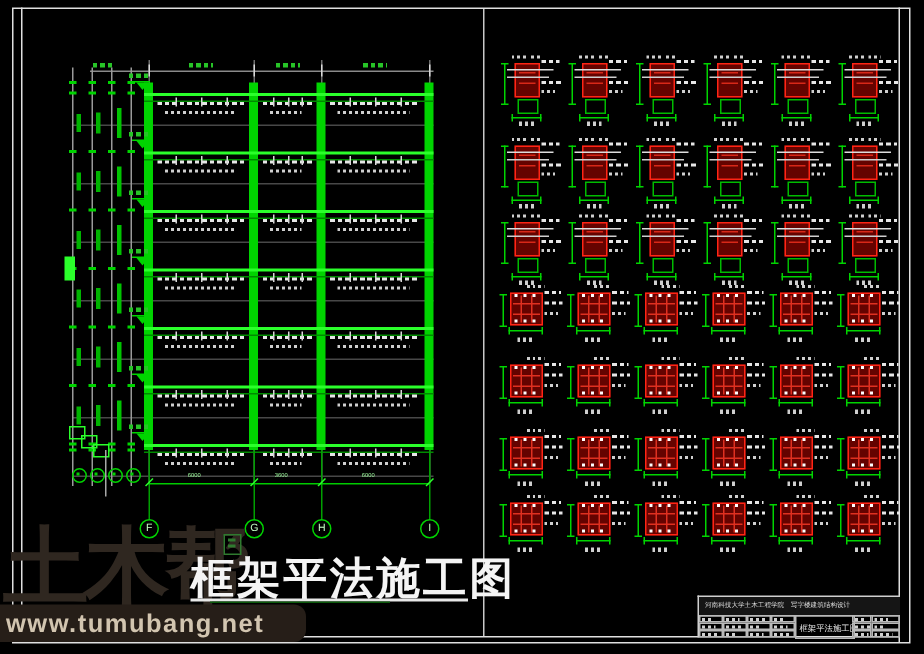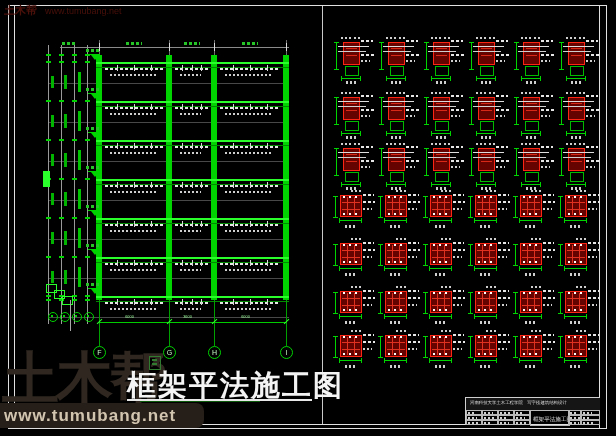--- a/index.html
+++ b/index.html
@@ -23,24 +23,20 @@
 <body>
 
 <div id="canvas">
 
   <div class="abs" style="left:8px;top:5px;width:597px;height:422px;border:1px solid #e0e0e0;"></div>
   <div class="abs" style="left:14px;top:5px;width:1px;height:423px;background:#e0e0e0;"></div>
   <div class="abs" style="left:599px;top:5px;width:1px;height:423px;background:#e0e0e0;"></div>
   <div class="abs" style="left:14px;top:424px;width:586px;height:1px;background:#e0e0e0;"></div>
   <div class="abs" style="left:322px;top:6px;width:1px;height:418px;background:#c9c9c9;"></div>
 
-  <div id="wm-top" class="abs" style="left:4px;top:3px;">
-    <span>土木帮</span>
-    <span class="site">www.tumubang.net</span>
-  </div>
 
   <div id="elevation" class="abs" style="left:0;top:0;width:322px;height:436px;">
       <div class="abs" style="left: 99px; top: 40px; width: 1px; height: 282px; background: rgb(111, 111, 111);"></div>
       <div class="abs" style="left: 169px; top: 40px; width: 1px; height: 282px; background: rgb(111, 111, 111);"></div>
       <div class="abs" style="left: 214px; top: 40px; width: 1px; height: 282px; background: rgb(111, 111, 111);"></div>
       <div class="abs" style="left: 286px; top: 40px; width: 1px; height: 282px; background: rgb(111, 111, 111);"></div>
       <div class="abs" style="left: 48px; top: 83px; width: 241px; height: 1px; background: rgb(72, 72, 72);"></div>
       <div class="abs" style="left: 48px; top: 122px; width: 241px; height: 1px; background: rgb(72, 72, 72);"></div>
       <div class="abs" style="left: 48px; top: 161px; width: 241px; height: 1px; background: rgb(72, 72, 72);"></div>
       <div class="abs" style="left: 48px; top: 200px; width: 241px; height: 1px; background: rgb(72, 72, 72);"></div>

